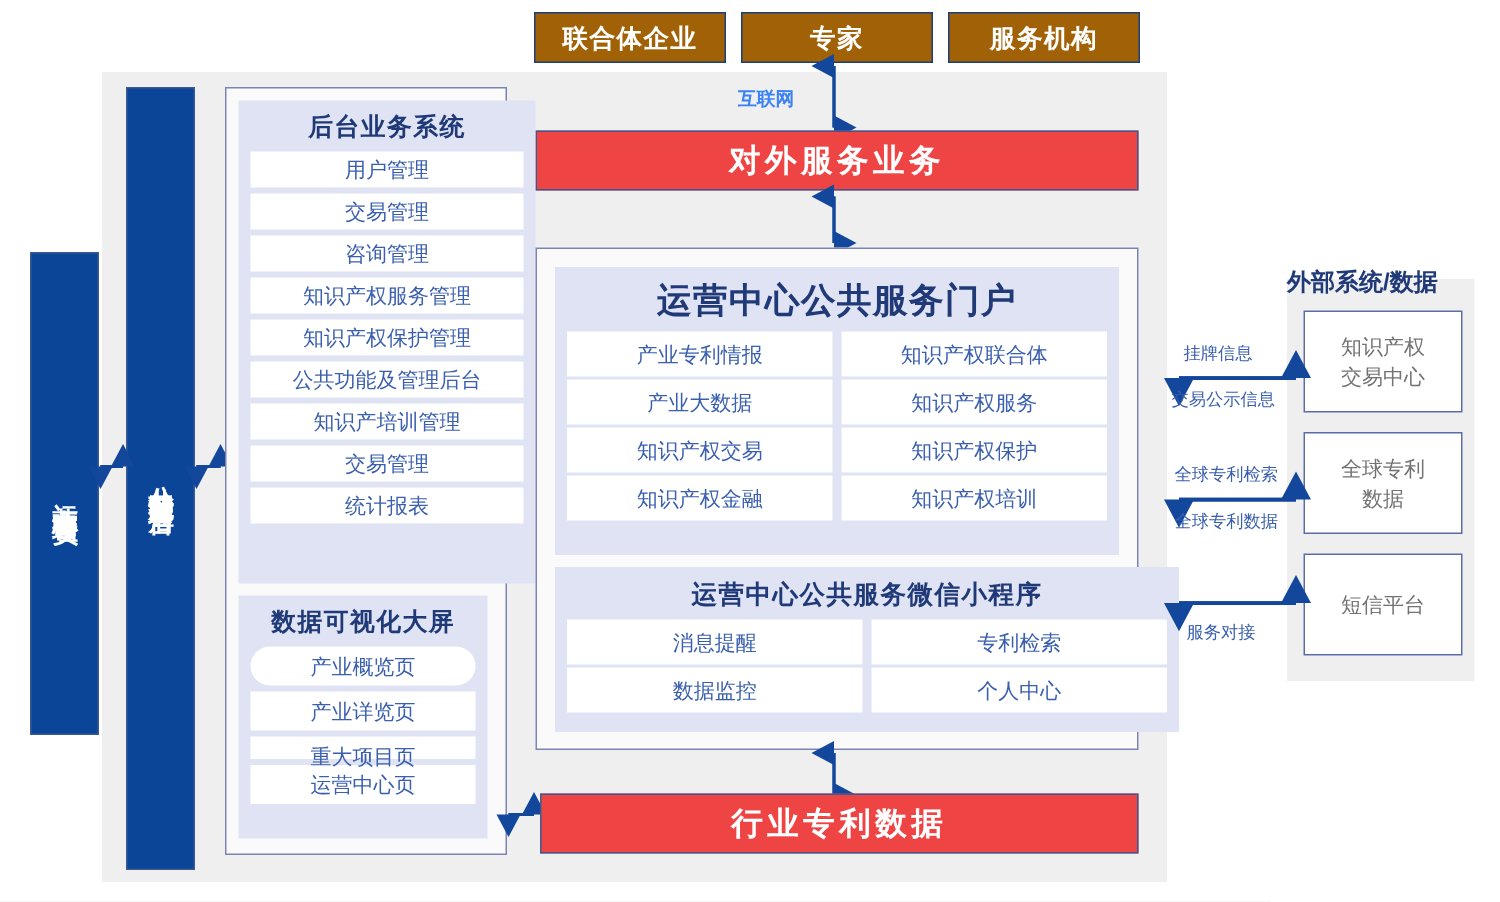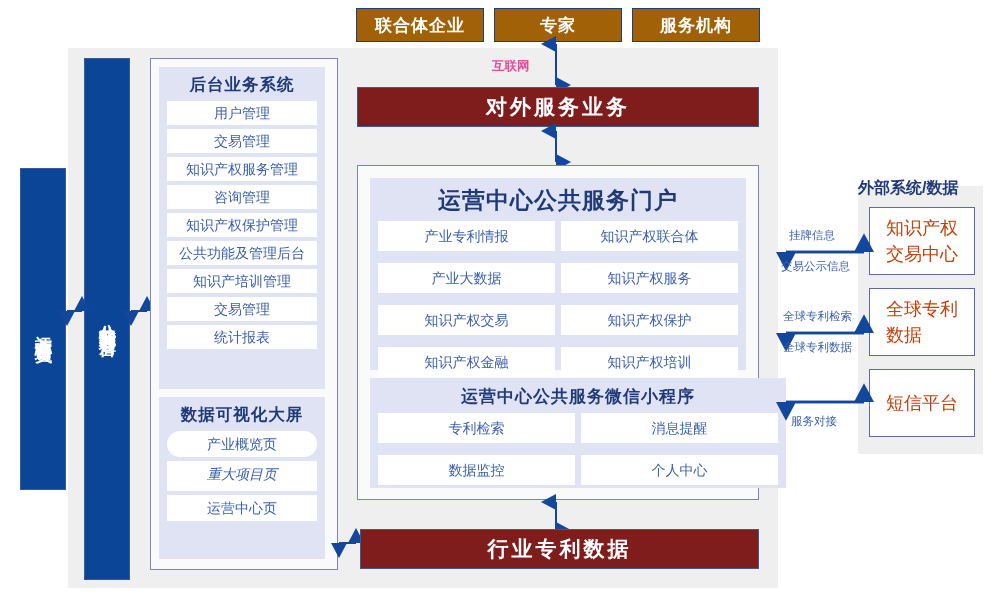--- a/index.html
+++ b/index.html
@@ -32,21 +32,21 @@
   .vbar{
     position:absolute;background:#0a4597;border:1px solid #3c5a92;
     color:#fff;font-weight:bold;font-size:17px;letter-spacing:2px;
     display:flex;align-items:center;justify-content:center;
     writing-mode:vertical-rl;text-orientation:upright;
     line-height:1.05;
   }
 
   
   .hbar{
-    position:absolute;background:#7f1d1d;border:1px solid #3c5a92;
+    position:absolute;background:#ef4444;border:1px solid #3c5a92;
     color:#fff;font-weight:bold;font-size:21px;letter-spacing:3px;
     display:flex;align-items:center;justify-content:center;
   }
 
   
   .grouppanel{
     position:absolute;background:#fafafb;border:1.5px solid #7b84b5;
   }
 
   
@@ -59,46 +59,46 @@
   }
   .itemlist{padding:0 8px 8px 8px;}
   .item{
     background:#ffffff;color:#3a5fae;font-size:14px;
     text-align:center;height:24px;line-height:24px;
     margin-bottom:4px;
   }
   .item:last-child{margin-bottom:12px;}
 
   
-  .grid2{display:flex;flex-wrap:wrap;padding:0 8px 8px 8px;gap:12px 6px;}
+  .grid2{display:flex;flex-wrap:wrap;padding:0 8px 8px 8px;gap:2px 6px;}
   .grid2 .cell{
     background:#ffffff;color:#3a5fae;font-size:14px;
     width:calc(50% - 3px);height:30px;line-height:30px;text-align:center;
   }
 
   
   #extpanel{
     position:absolute;left:858px;top:186px;width:125px;height:268px;
     background:#efefef;
   }
   #exttitle{
     position:absolute;left:858px;top:178px;width:125px;
     font-weight:bold;font-size:16px;color:#203a78;
   }
   .extbox{
     position:absolute;background:#ffffff;border:1.5px solid #5c6aa8;
-    color:#c2410c;font-size:18px;text-align:left;
+    color:#737373;font-size:14px;text-align:center;
     display:flex;align-items:center;justify-content:center;
     line-height:1.45;
   }
 
   .lbl{
     position:absolute;font-size:11.5px;color:#3a5fae;white-space:nowrap;
   }
-  .lbl.b{font-weight:bold;color:#ec4899;}
+  .lbl.b{font-weight:bold;color:#3b82f6;}
   svg{overflow:visible;}
 </style>
 </head>
 <body>
 
 <div class="actor" style="left:356px;width:126px;">联合体企业</div>
 <div class="actor" style="left:494px;width:126px;">专家</div>
 <div class="actor" style="left:632px;width:126px;">服务机构</div>
 
 <div id="stage"></div>
@@ -136,40 +136,41 @@
   <line x1="18" y1="11" x2="3" y2="11" stroke="#12479b" stroke-width="2" marker-end="url(#arrL)"></line>
   <line x1="3" y1="11" x2="18" y2="11" stroke="#12479b" stroke-width="2" marker-end="url(#arrL)"></line>
 </svg>
 <svg class="abs" style="left:128px;top:300px;width:22px;height:22px;">
   <line x1="19" y1="11" x2="3" y2="11" stroke="#12479b" stroke-width="2" marker-end="url(#arrL)"></line>
   <line x1="3" y1="11" x2="19" y2="11" stroke="#12479b" stroke-width="2" marker-end="url(#arrL)"></line>
 </svg>
 
 <div class="grouppanel" style="left:150px;top:58px;width:186px;height:510px;">
 
-  <div class="lavcard" style="left:8px;top:8px;width:166px;height:322px;">
+  <div class="lavcard" style="left:8px;top:8px;width:198px;height:322px;">
     <div class="lavtitle">后台业务系统</div>
     <div class="itemlist">
       <div class="item">用户管理</div>
       <div class="item">交易管理</div>
+      <div class="item">咨询管理</div>
       <div class="item">知识产权服务管理</div>
-      <div class="item">咨询管理</div>
       <div class="item">知识产权保护管理</div>
       <div class="item">公共功能及管理后台</div>
       <div class="item">知识产培训管理</div>
       <div class="item">交易管理</div>
       <div class="item">统计报表</div>
     </div>
   </div>
 
   <div class="lavcard" style="left:8px;top:338px;width:166px;height:162px;">
     <div class="lavtitle">数据可视化大屏</div>
     <div class="itemlist">
       <div class="item" style="height:26px;line-height:26px;border-radius:13px;">产业概览页</div>
-      <div class="item" style="height:30px;line-height:26px;font-style:italic;">重大项目页</div>
+      <div class="item" style="height:26px;line-height:26px;">产业详览页</div>
+      <div class="item" style="height:15px;line-height:26px;">重大项目页</div>
       <div class="item" style="height:26px;line-height:26px;">运营中心页</div>
     </div>
   </div>
 </div>
 
 <svg class="abs" style="left:336px;top:532px;width:24px;height:22px;">
   <line x1="20" y1="11" x2="3" y2="11" stroke="#12479b" stroke-width="2" marker-end="url(#arrL)"></line>
   <line x1="3" y1="11" x2="20" y2="11" stroke="#12479b" stroke-width="2" marker-end="url(#arrL)"></line>
 </svg>
 
@@ -185,22 +186,22 @@
       <div class="cell">知识产权交易</div>
       <div class="cell">知识产权保护</div>
       <div class="cell">知识产权金融</div>
       <div class="cell">知识产权培训</div>
     </div>
   </div>
 
   <div class="lavcard" style="left:12px;top:212px;width:416px;height:110px;">
     <div class="lavtitle" style="font-size:17px;">运营中心公共服务微信小程序</div>
     <div class="grid2">
+      <div class="cell">消息提醒</div>
       <div class="cell">专利检索</div>
-      <div class="cell">消息提醒</div>
       <div class="cell">数据监控</div>
       <div class="cell">个人中心</div>
     </div>
   </div>
 </div>
 
 <svg class="abs" style="left:548px;top:498px;width:24px;height:36px;">
   <line x1="8" y1="32" x2="8" y2="4" stroke="#12479b" stroke-width="2" marker-end="url(#arrUp)"></line>
   <line x1="8" y1="4" x2="8" y2="32" stroke="#12479b" stroke-width="2" marker-end="url(#arrDown)"></line>
 </svg>

